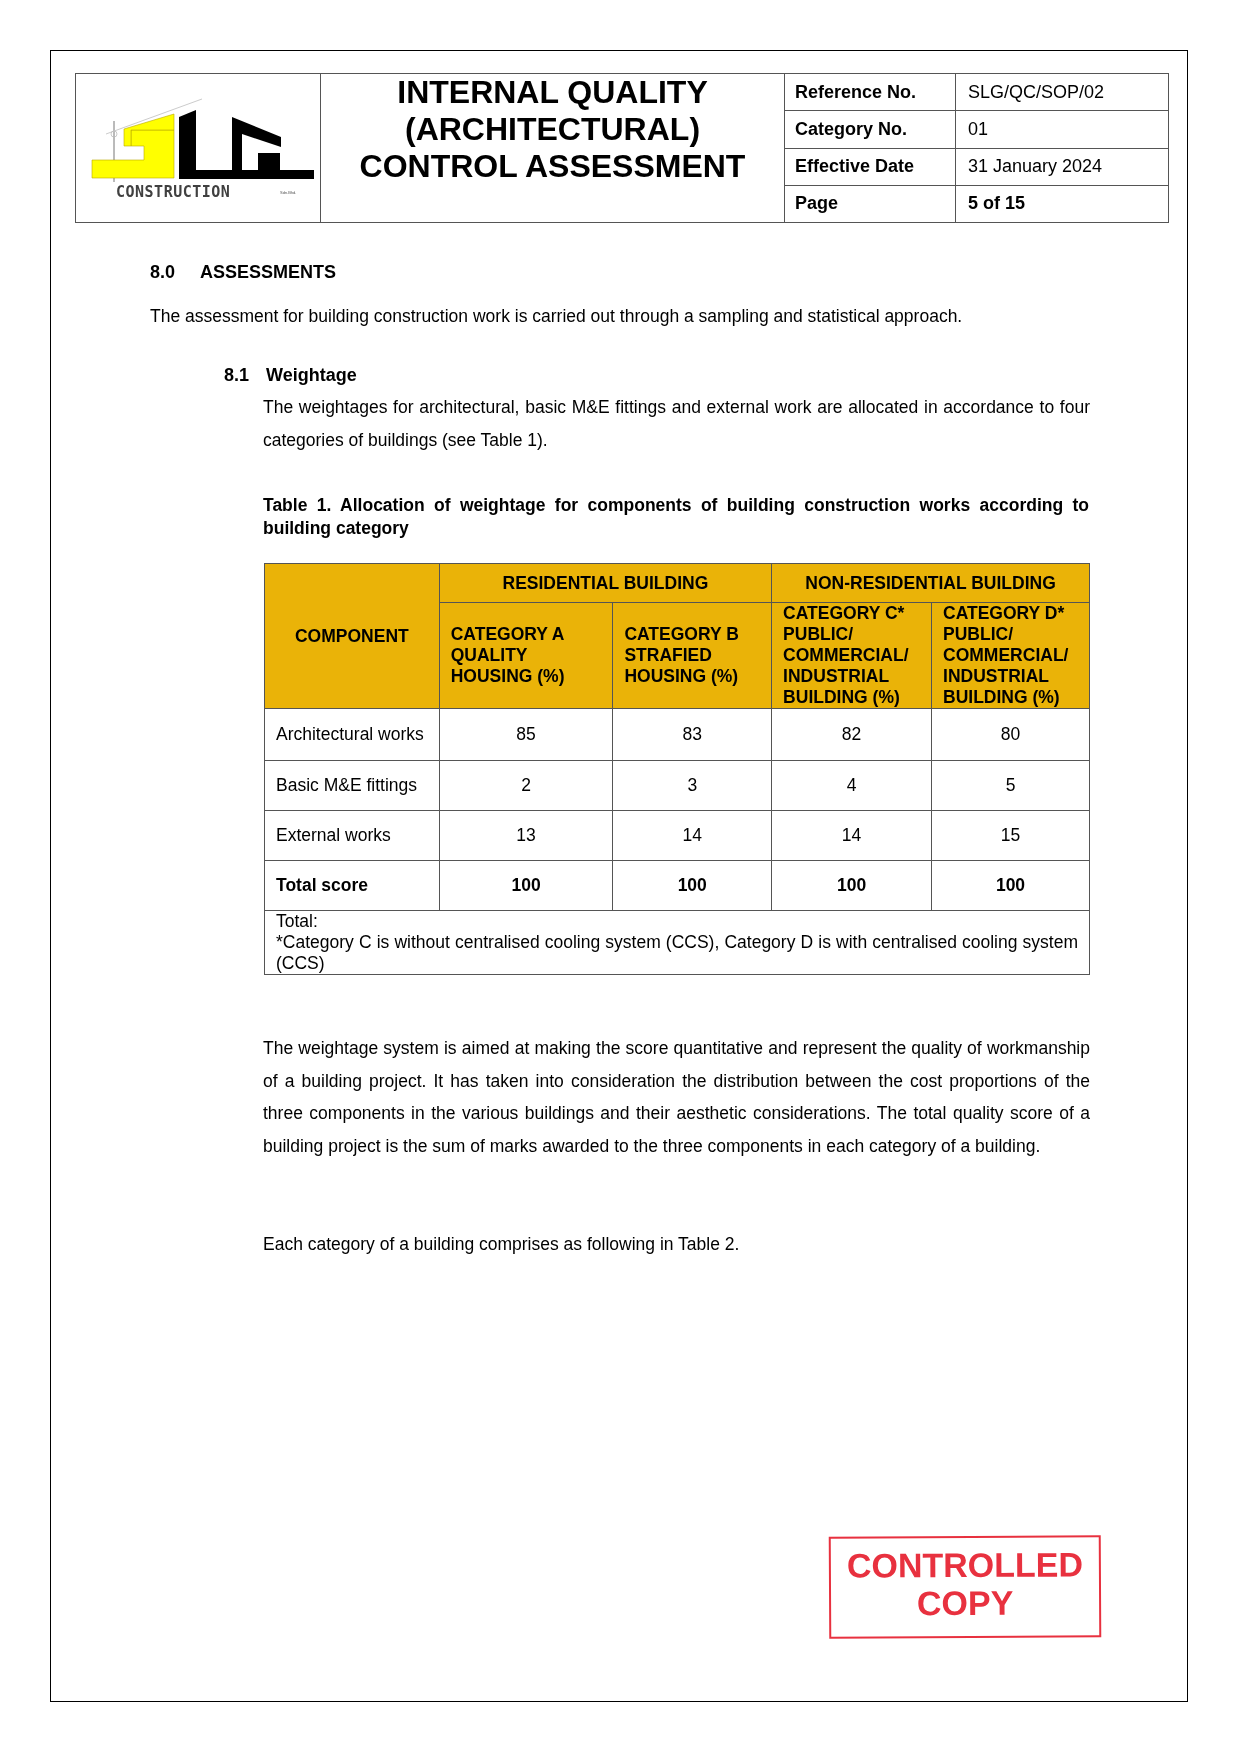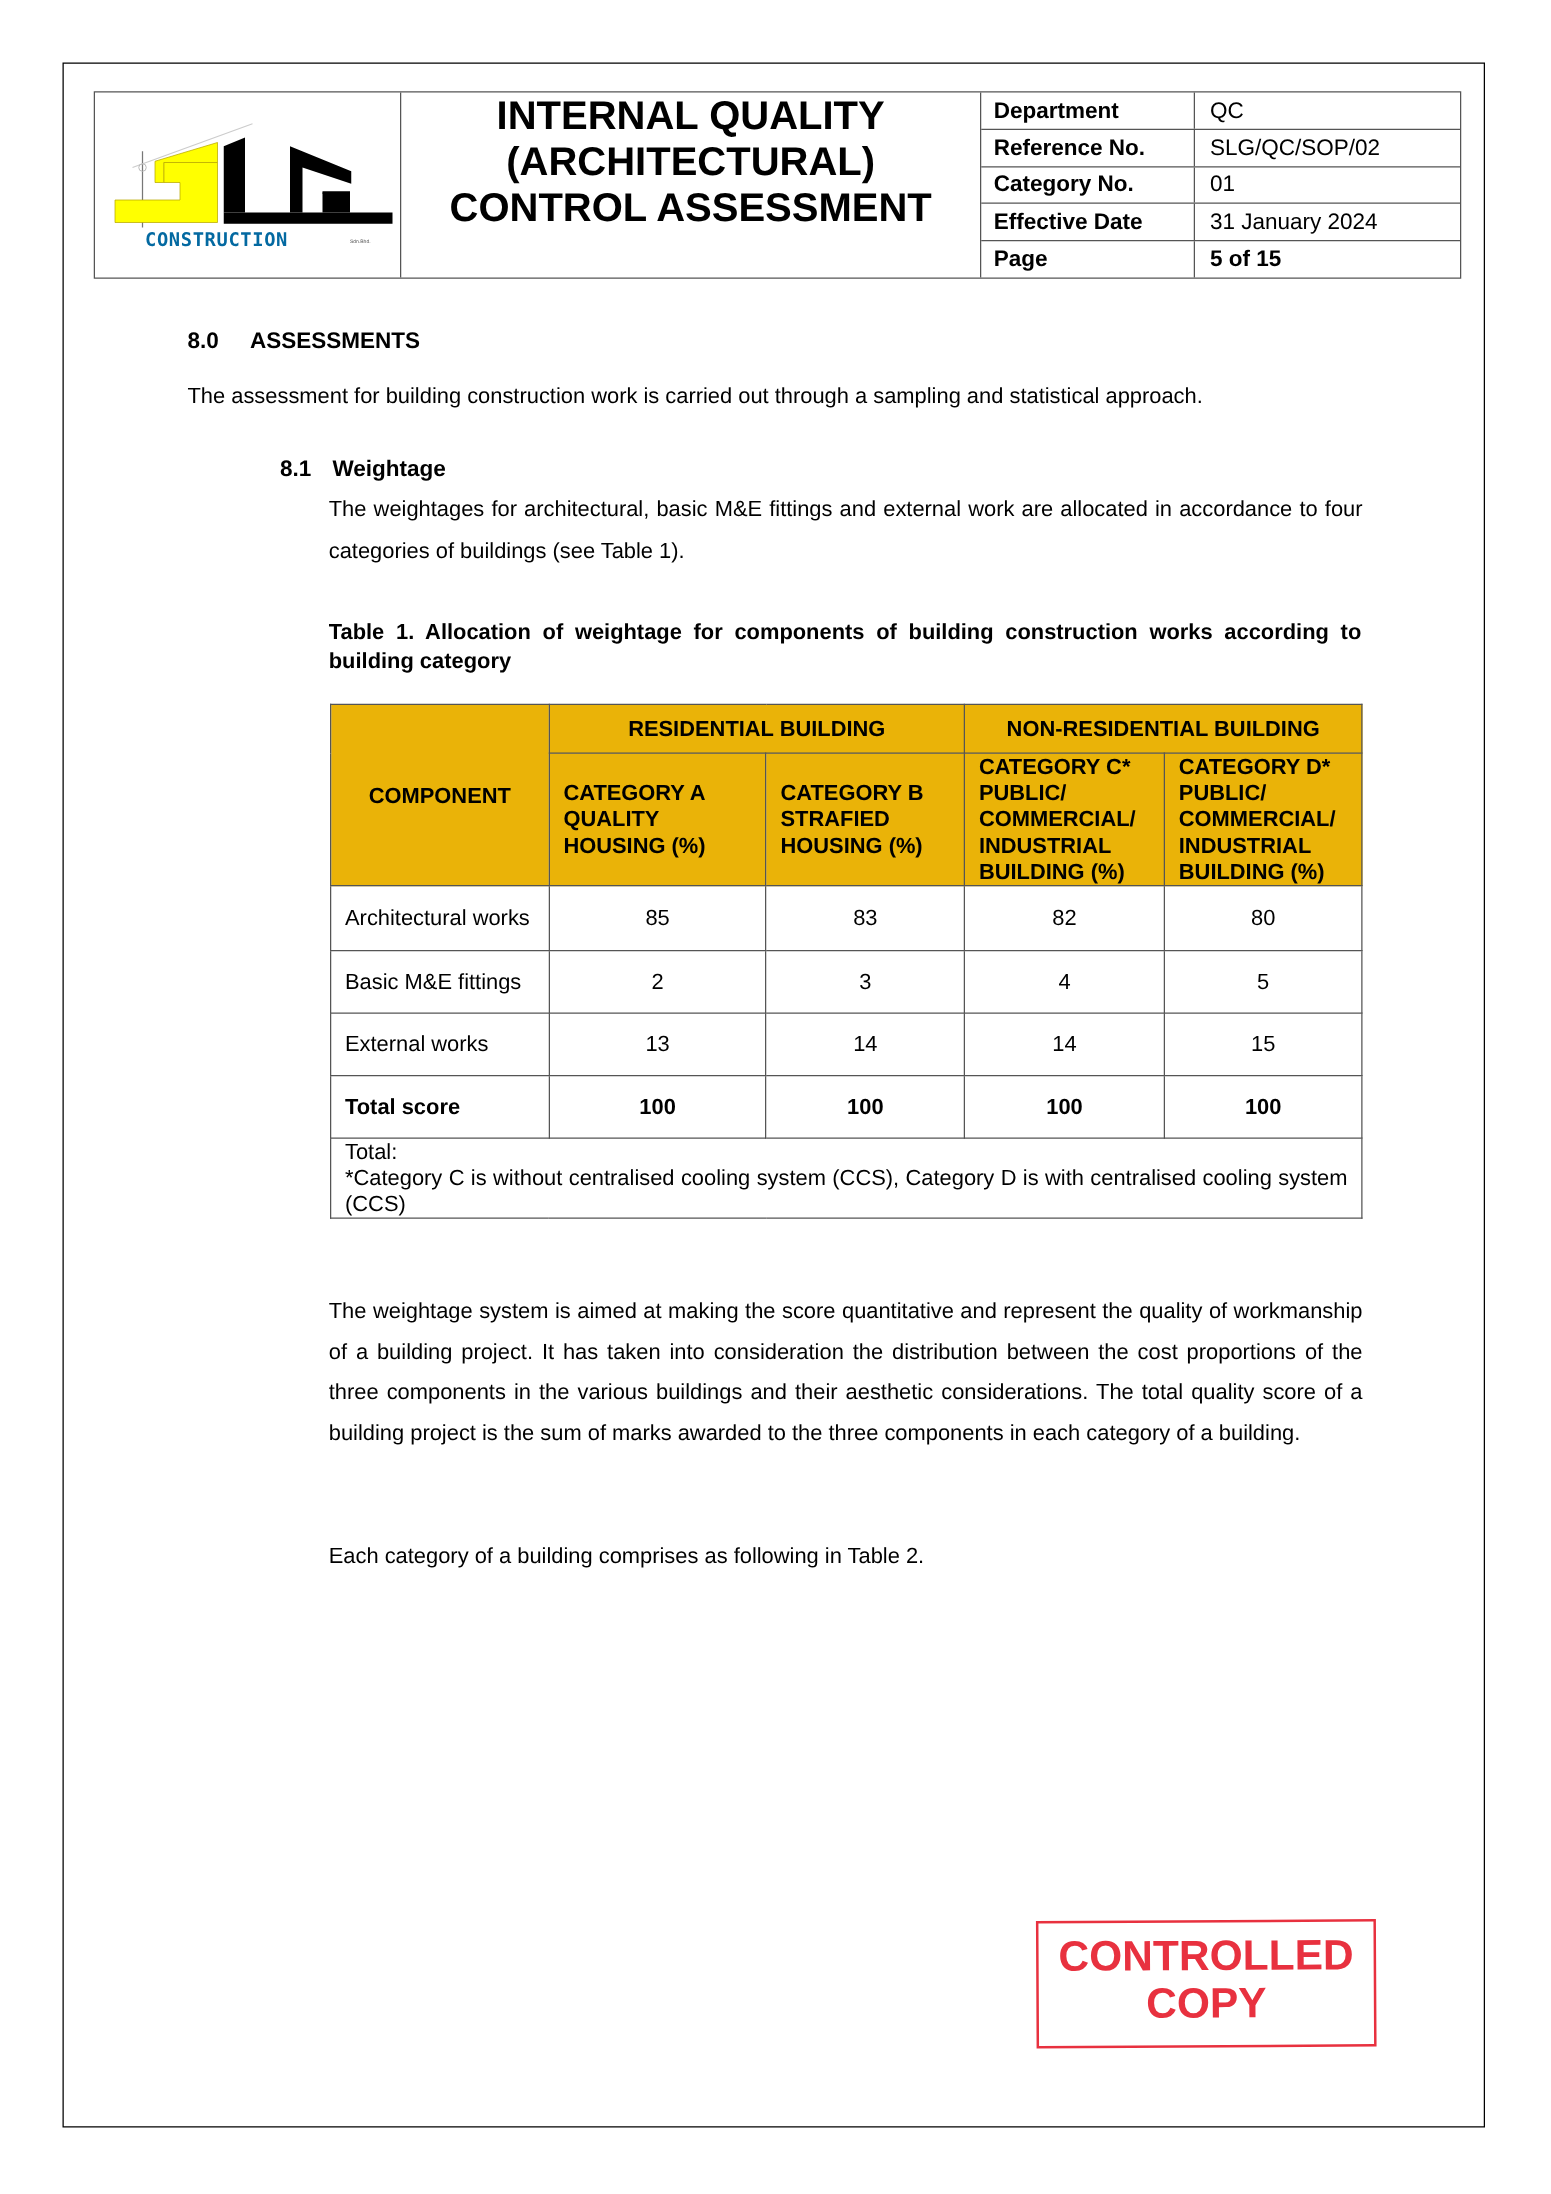--- a/index.html
+++ b/index.html
@@ -16,21 +16,21 @@
                justify-content:center; text-align:center; font-weight:bold; font-size:32px;
                line-height:37px; }
   .hdr-meta { flex:1; display:flex; flex-direction:column; }
   .meta-row { flex:1; display:flex; border-bottom:1.5px solid #555; font-size:18px; }
   .meta-row:last-child { border-bottom:none; }
   .meta-k { width:160px; border-right:1.5px solid #555; padding-left:10px; font-weight:bold;
             display:flex; align-items:center; }
   .meta-v { flex:1; padding-left:12px; display:flex; align-items:center; }
   .meta-v.bold { font-weight:bold; }
   .logo-text { position:absolute; left:40px; top:109px; font-family:"DejaVu Sans Mono", monospace;
-               font-weight:bold; font-size:15px; letter-spacing:0.5px; color:#0369a1; }
+               font-weight:bold; font-size:15px; letter-spacing:0.5px; color:#404040; }
   .logo-reg { position:absolute; left:204px; top:116px; font-size:4px; color:#555; }
 
   
   .sec-h { position:absolute; left:150px; top:262px; font-weight:bold; font-size:18px; }
   .sec-h .num { display:inline-block; width:50px; }
   .p { position:absolute; font-size:17.5px; line-height:32.5px; text-align:justify; }
   .sub-h { position:absolute; left:224px; top:365px; font-weight:bold; font-size:18px; }
   .sub-h .num { display:inline-block; width:42px; }
   .tcap { position:absolute; left:263px; top:494px; width:826px; font-weight:bold; font-size:17.5px;
           line-height:23px; text-align:justify; }
@@ -83,24 +83,20 @@
     <div class="logo-reg">Sdn.Bhd.</div>
   </div>
   <div class="hdr-title">
     <div>
       <div>INTERNAL QUALITY</div>
       <div>(ARCHITECTURAL)</div>
       <div>CONTROL ASSESSMENT</div>
     </div>
   </div>
   <div class="hdr-meta">
-    <div class="meta-row">
-      <div class="meta-k">Department</div>
-      <div class="meta-v">QC</div>
-    </div>
     <div class="meta-row">
       <div class="meta-k">Reference No.</div>
       <div class="meta-v">SLG/QC/SOP/02</div>
     </div>
     <div class="meta-row">
       <div class="meta-k">Category No.</div>
       <div class="meta-v">01</div>
     </div>
     <div class="meta-row">
       <div class="meta-k">Effective Date</div>

